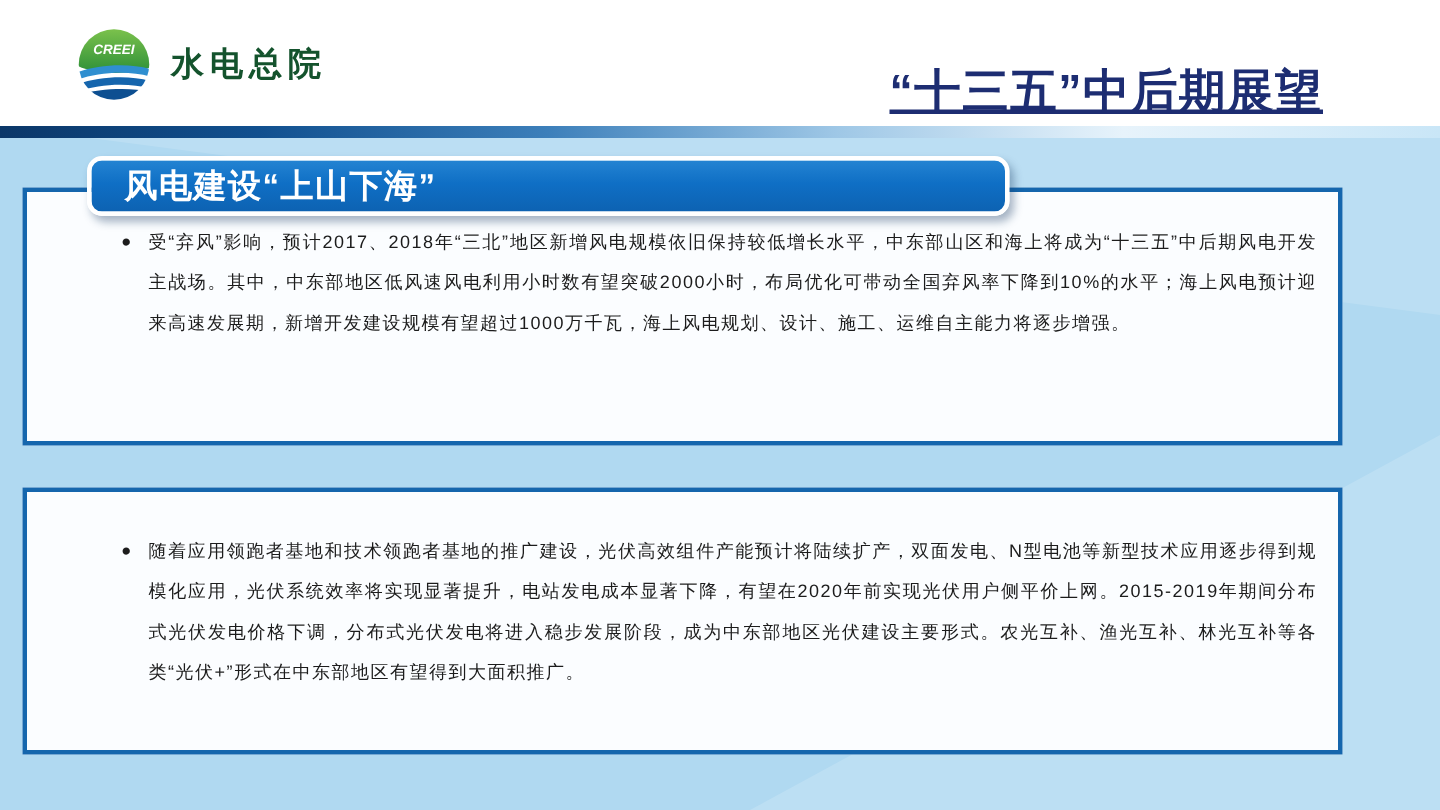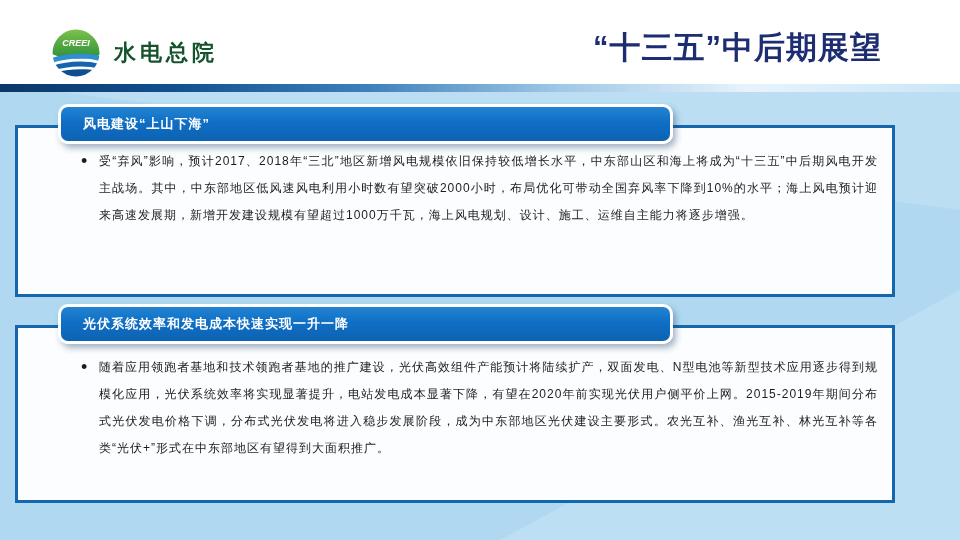--- a/index.html
+++ b/index.html
@@ -5,44 +5,44 @@
   html,body{margin:0;padding:0;background:#e8e8e8;}
   .slide{
     position:relative;width:960px;height:540px;overflow:hidden;
     background:#b0d9f1;
     font-family:"Liberation Sans","DejaVu Sans",sans-serif;
   }
   
   .bg-deco{position:absolute;inset:0;z-index:0;}
   
   .topbar{position:absolute;top:0;left:0;width:960px;height:84px;background:#ffffff;z-index:3;}
-  .logo-wrap{position:absolute;left:52px;top:29px;display:flex;align-items:center;gap:14px;}
+  .logo-wrap{position:absolute;left:52px;top:19px;display:flex;align-items:center;gap:14px;}
   .brand-name{font-size:22px;font-weight:bold;color:#14532d;letter-spacing:4px;}
   .slide-title{
-    position:absolute;top:27px;right:78px;
-    font-size:31px;font-weight:bold;color:#1d2d72;letter-spacing:1px;white-space:nowrap;
+    position:absolute;top:40px;right:78px;
+    font-size:31px;font-weight:bold;color:#1d2d72;letter-spacing:1px;white-space:nowrap;text-decoration:underline;
   }
   .divider{
     position:absolute;top:84px;left:0;width:960px;height:8px;z-index:3;
     background:linear-gradient(90deg,#0b3768 0%,#11508f 18%,#3c7fba 38%,#9ec7e6 58%,#e7f3fb 78%,#c9e6f7 100%);
   }
   
   .card-body{
     position:absolute;left:15px;width:880px;box-sizing:border-box;
     background:#fbfdff;border:3px solid #1566ad;z-index:1;
   }
   .card-body.first{top:125px;height:172px;}
   .card-body.second{top:325px;height:178px;}
   .card-header{
     position:absolute;left:58px;width:615px;height:40px;box-sizing:border-box;z-index:2;
     background:linear-gradient(180deg,#2383d2 0%,#0f6fc5 45%,#0d62b2 100%);
     border:3px solid #ffffff;border-radius:10px;
     box-shadow:3px 4px 6px rgba(25,60,100,0.38);
     display:flex;align-items:center;padding-left:22px;
-    color:#ffffff;font-weight:bold;font-size:13px;letter-spacing:1px;white-space:nowrap;
+    color:#ffffff;font-weight:bold;font-size:22px;letter-spacing:1px;white-space:nowrap;
   }
   .card-header.first{top:104px;}
   .card-header.second{top:304px;}
   .card-content{position:absolute;left:0;right:0;box-sizing:border-box;padding:0 14px 0 63px;}
   .card-body.first  .card-content{top:20px;}
   .card-body.second .card-content{top:26px;}
   .bullet-item{display:flex;}
   .bullet{flex:0 0 18px;font-size:18px;line-height:27px;color:#1c1c1c;}
   .body-text{
     margin:0;flex:1;text-align:justify;
@@ -100,17 +100,14 @@
   </div>
 
   <div class="card-body second">
     <div class="card-content">
       <div class="bullet-item">
         <span class="bullet">•</span>
         <p class="body-text">随着应用领跑者基地和技术领跑者基地的推广建设，光伏高效组件产能预计将陆续扩产，双面发电、N型电池等新型技术应用逐步得到规模化应用，光伏系统效率将实现显著提升，电站发电成本显著下降，有望在2020年前实现光伏用户侧平价上网。2015-2019年期间分布式光伏发电价格下调，分布式光伏发电将进入稳步发展阶段，成为中东部地区光伏建设主要形式。农光互补、渔光互补、林光互补等各类“光伏+”形式在中东部地区有望得到大面积推广。</p>
       </div>
     </div>
   </div>
-  <div class="card-header second">
-    <span>光伏系统效率和发电成本快速实现一升一降</span>
-  </div>
 
 </div>
 
 </body></html>

